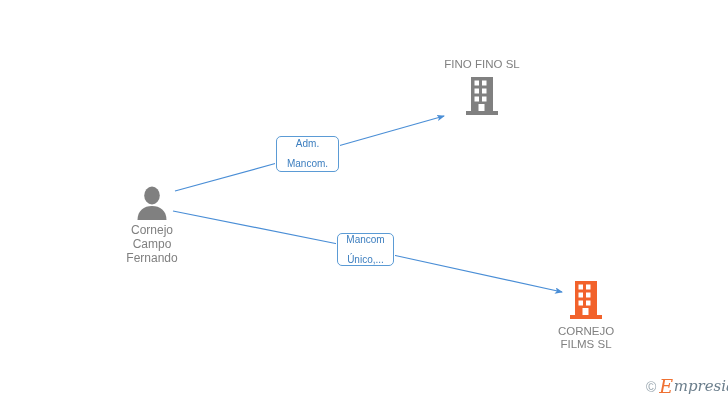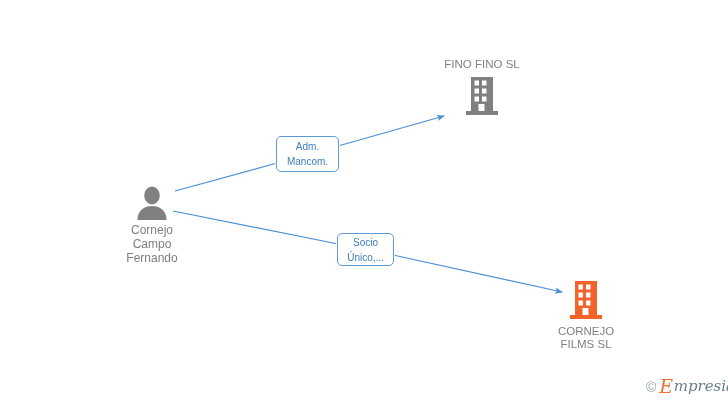--- a/index.html
+++ b/index.html
@@ -82,21 +82,21 @@
 
   
   .edge-label {
     position: absolute;
     box-sizing: border-box;
     background: #ffffff;
     border: 1px solid #5b9bd5;
     border-radius: 5px;
     color: #3c7ebf;
     font-size: 10px;
-    line-height: 15px;
+    line-height: 20px;
     text-align: center;
     display: flex;
     align-items: center;
     justify-content: center;
     white-space: pre-line;
     box-shadow: 0 0 0 1px #ffffff;
   }
   .edge-label.lbl-1 {
     left: 276px;
     top: 136px;
@@ -201,21 +201,21 @@
       <rect x="13.5" y="28" width="6" height="7" fill="#ffffff"></rect>
       <rect x="1" y="35" width="32" height="4" fill="#f2622b"></rect>
     </svg>
     <div class="company-name">CORNEJO
 FILMS SL</div>
   </div>
 
   <div class="edge-label lbl-1">Adm.
 Mancom.</div>
 
-  <div class="edge-label lbl-2">Socio
+  <div class="edge-label lbl-2">Mancom
 Único,...</div>
 
   <div class="watermark">
     <span class="wm-copy">©</span>
     <span class="wm-e">E</span>
     <span class="wm-rest">mpresia</span>
   </div>
 
 </div>
 

